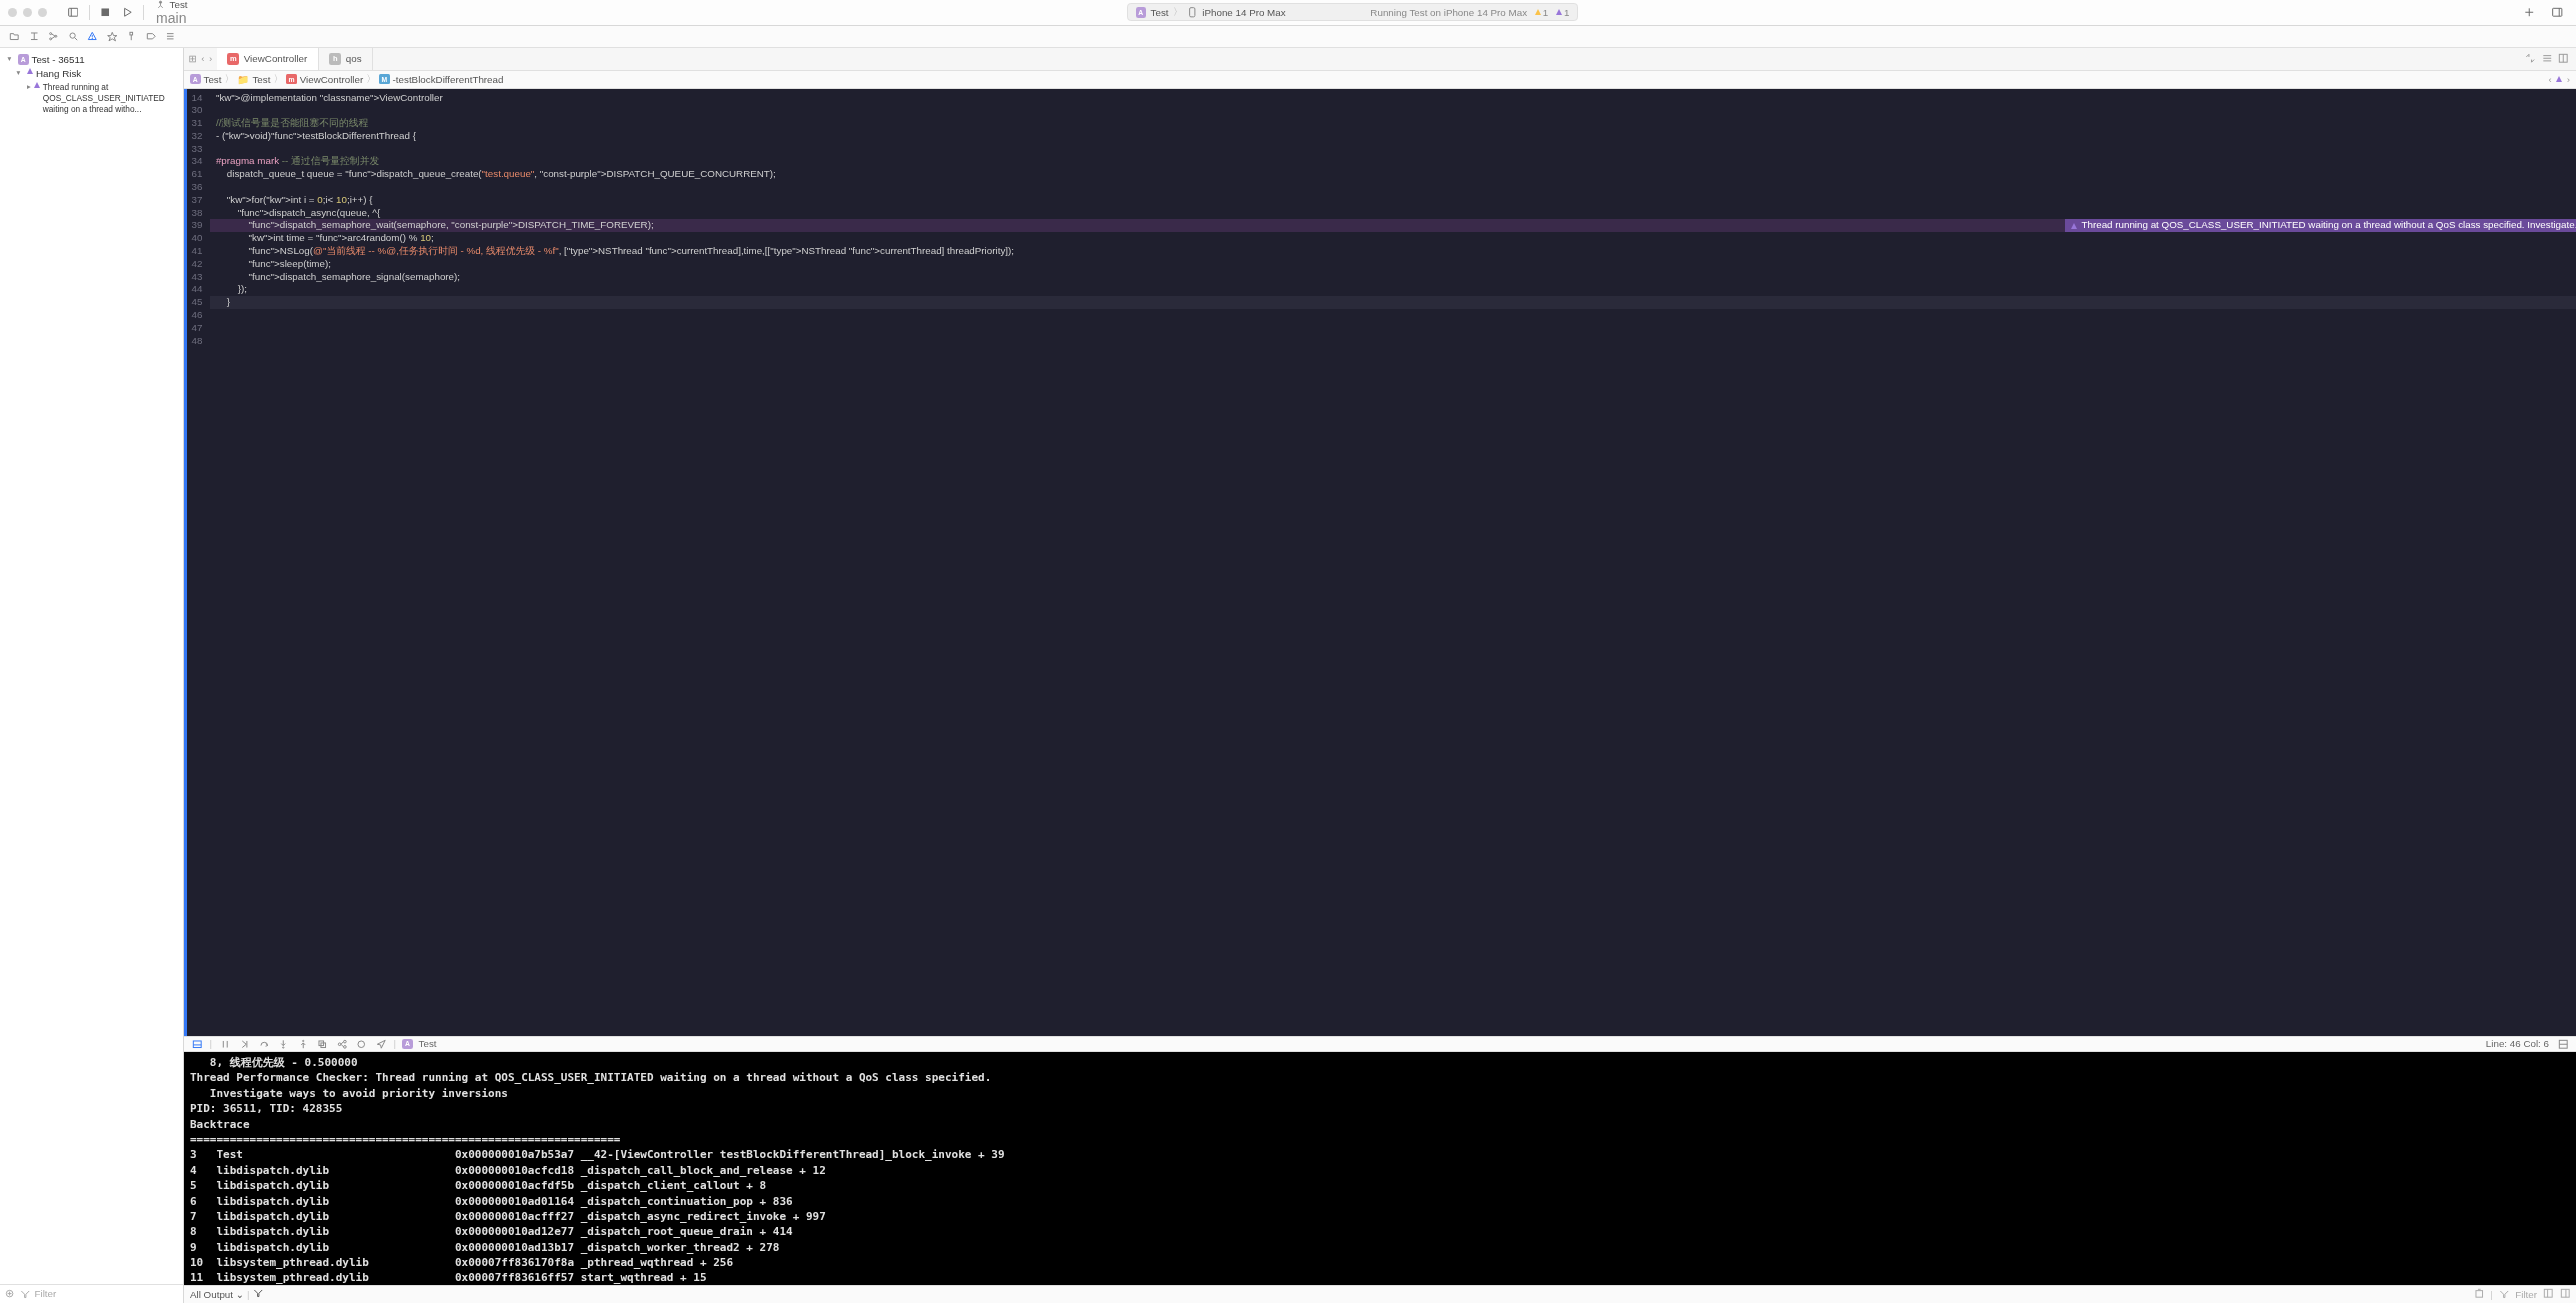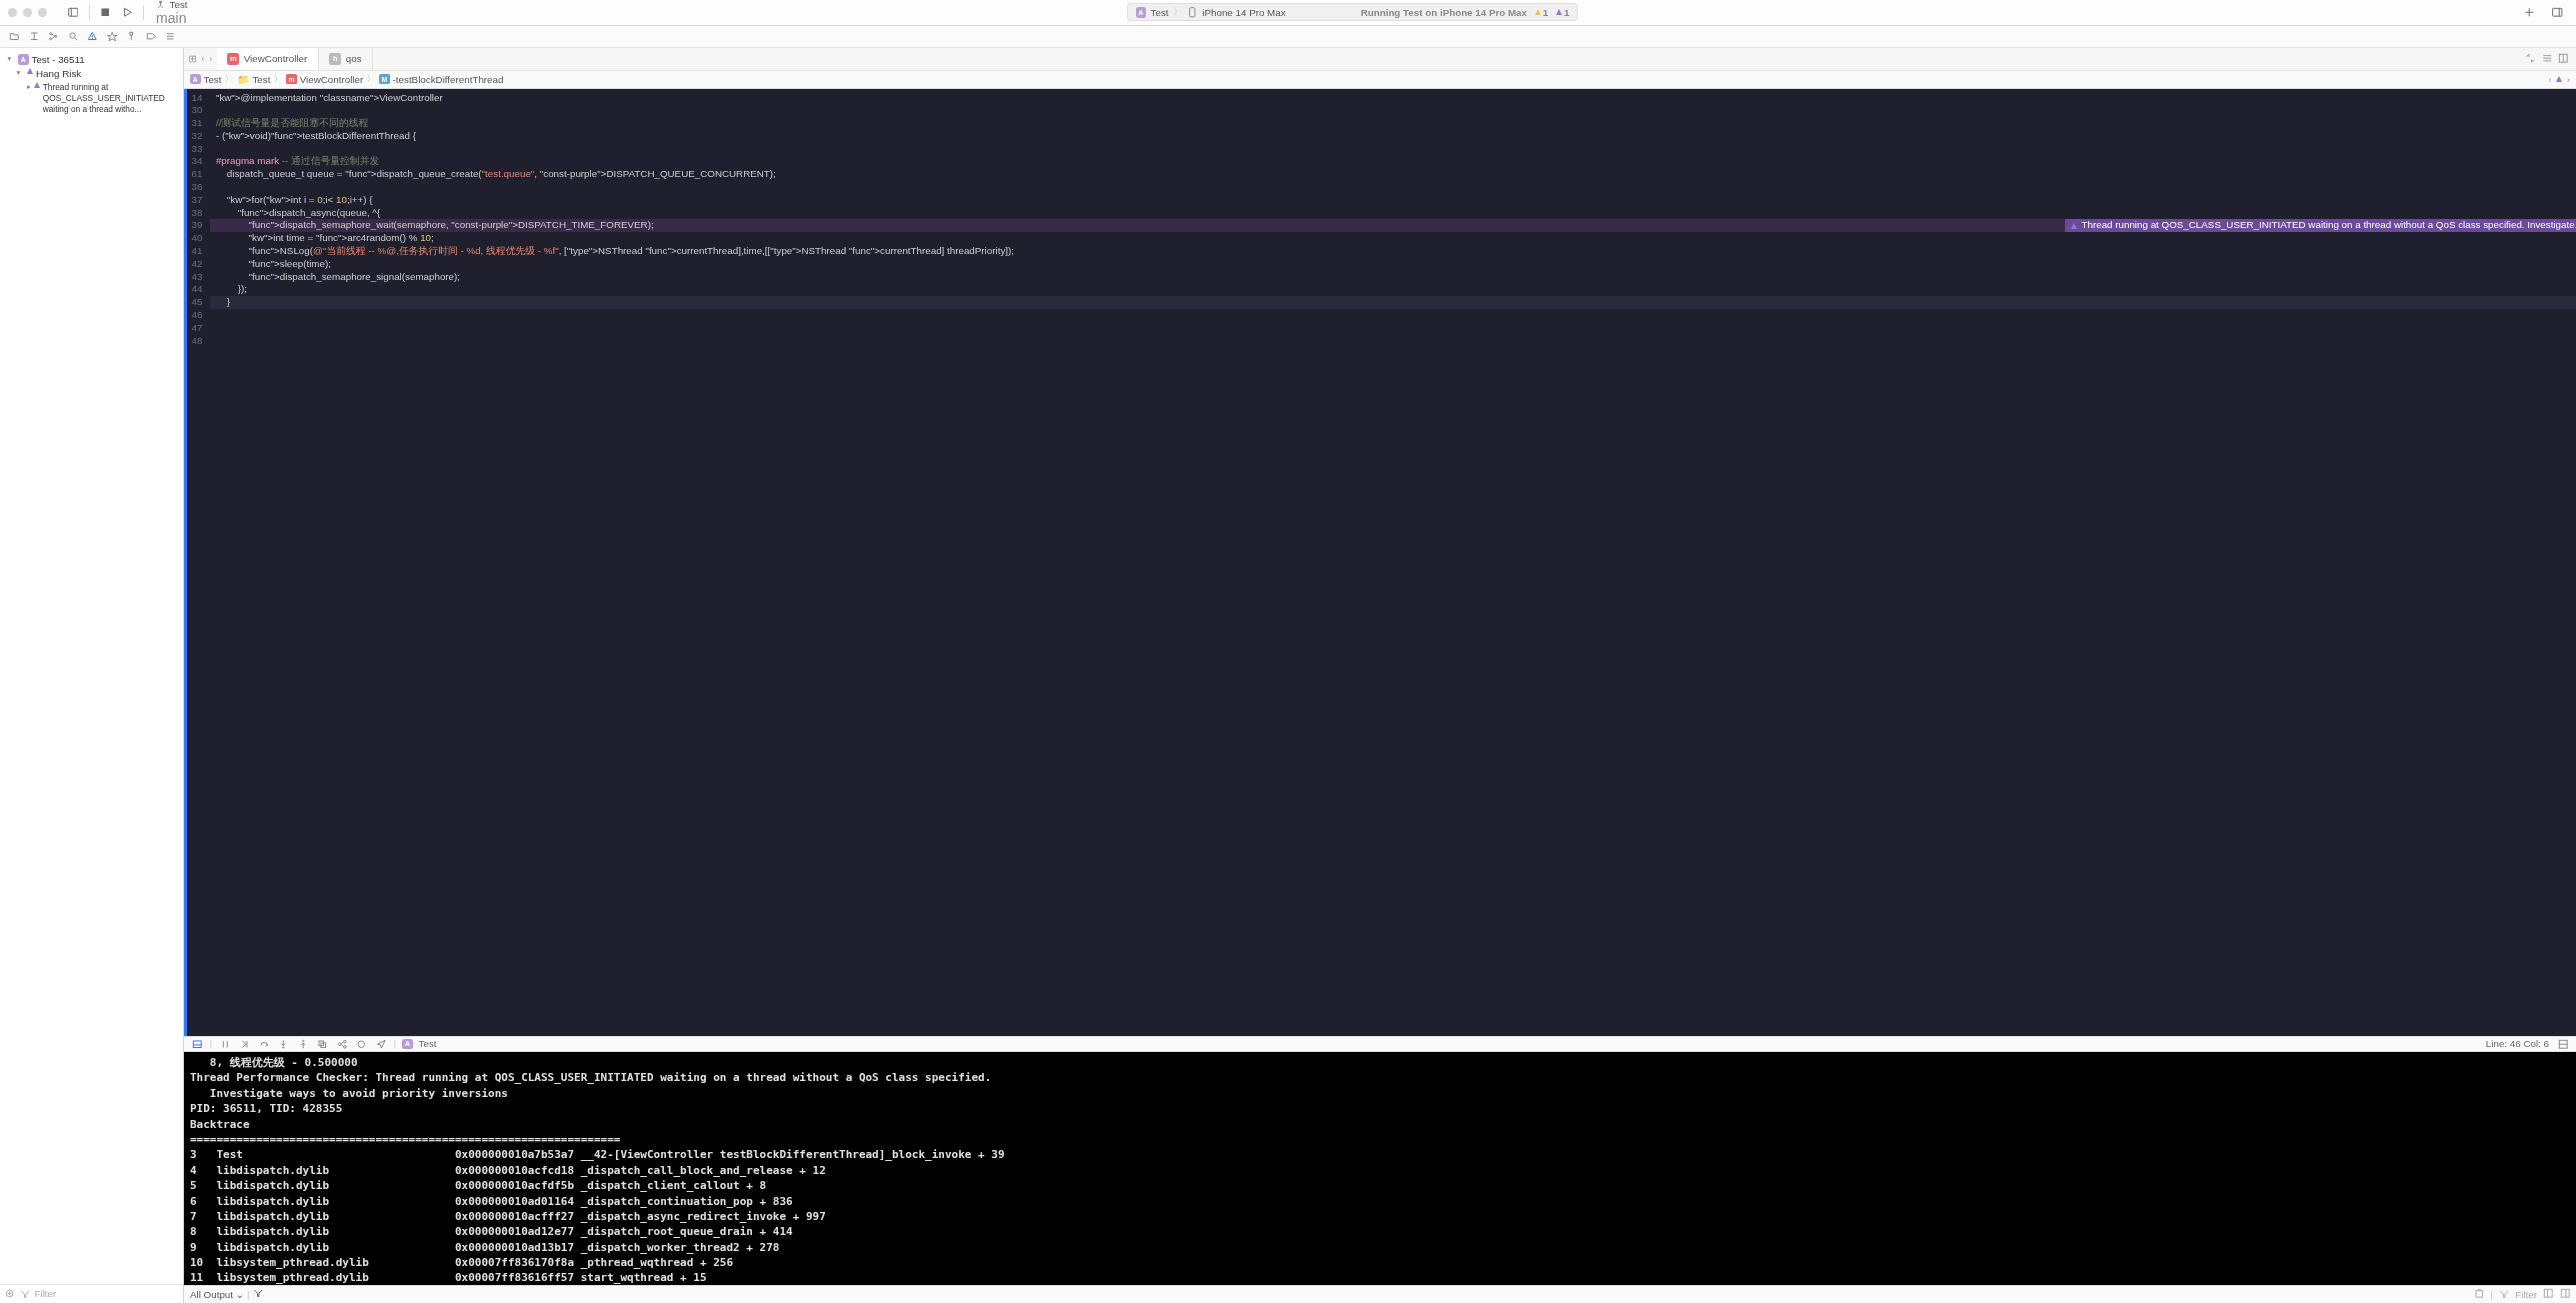--- a/index.html
+++ b/index.html
@@ -9,21 +9,21 @@
 .dot { width:9px; height:9px; border-radius:50%; background:#d6d6d6; }
 .tb-icon { width:16.5px; height:16.5px; display:flex; align-items:center; justify-content:center; color:#6a6a6a; margin:0 3px; cursor:pointer; }
 .tb-sep { width:0.8px; height:15px; background:#d8d8d8; margin:0 4.5px; }
 .scheme { display:flex; flex-direction:column; margin-left:7.5px; }
 .scheme-row { display:flex; align-items:center; gap:4.5px; font-size:9.8px; color:#555; }
 .scheme-main { font-weight:500; }
 .scheme-sub { font-size:14px; color:#888; }
 .status-center { flex:1; display:flex; justify-content:center; }
 .status-pill { background:#f0f0f0; border:0.8px solid #e0e0e0; border-radius:3.8px; height:18px; min-width:451px; display:flex; align-items:center; padding:0 7.5px; font-size:9px; color:#555; }
 .status-left { display:flex; align-items:center; gap:4.5px; }
-.status-right { margin-left:auto; display:flex; align-items:center; gap:7.5px; color:#888;font-weight:bold; }
+.status-right { margin-left:auto; display:flex; align-items:center; gap:7.5px; color:#888; }
 .badge-warn { display:flex; align-items:center; gap:2.3px; }
 .tri-y { width:0;height:0;border-left:3.8px solid transparent;border-right:3.8px solid transparent;border-bottom:6.8px solid #fac24a; }
 .tri-p { width:0;height:0;border-left:3.8px solid transparent;border-right:3.8px solid transparent;border-bottom:6.8px solid #9876d9; }
 .tb-right { display:flex; align-items:center; gap:6px; margin-left:auto; }
 .toolbar2 { height:22.5px; background:#fbfbfb; border-bottom:0.8px solid #e0e0e0; display:flex; align-items:center; padding:0 6px; gap:3px; }
 .tool-btn { width:16.5px; height:16.5px; display:flex; align-items:center; justify-content:center; color:#888; cursor:pointer; }
 .main { flex:1; display:flex; overflow:hidden; }
 .sidebar { width:184px; border-right:0.8px solid #d8d8d8; background:#fff; display:flex; flex-direction:column; }
 .nav-tree { padding:4.5px 3px; font-size:9px; color:#333; }
 .tree-row { display:flex; align-items:start; padding:1.5px 4.5px; gap:3px; cursor:pointer; }

